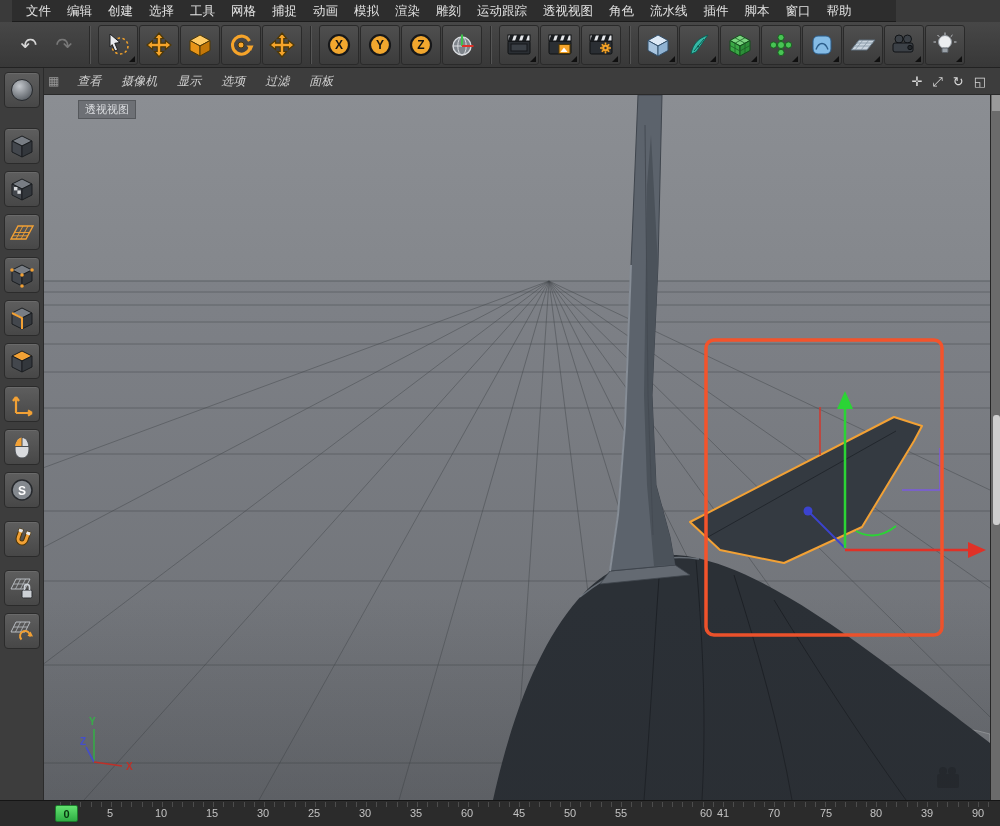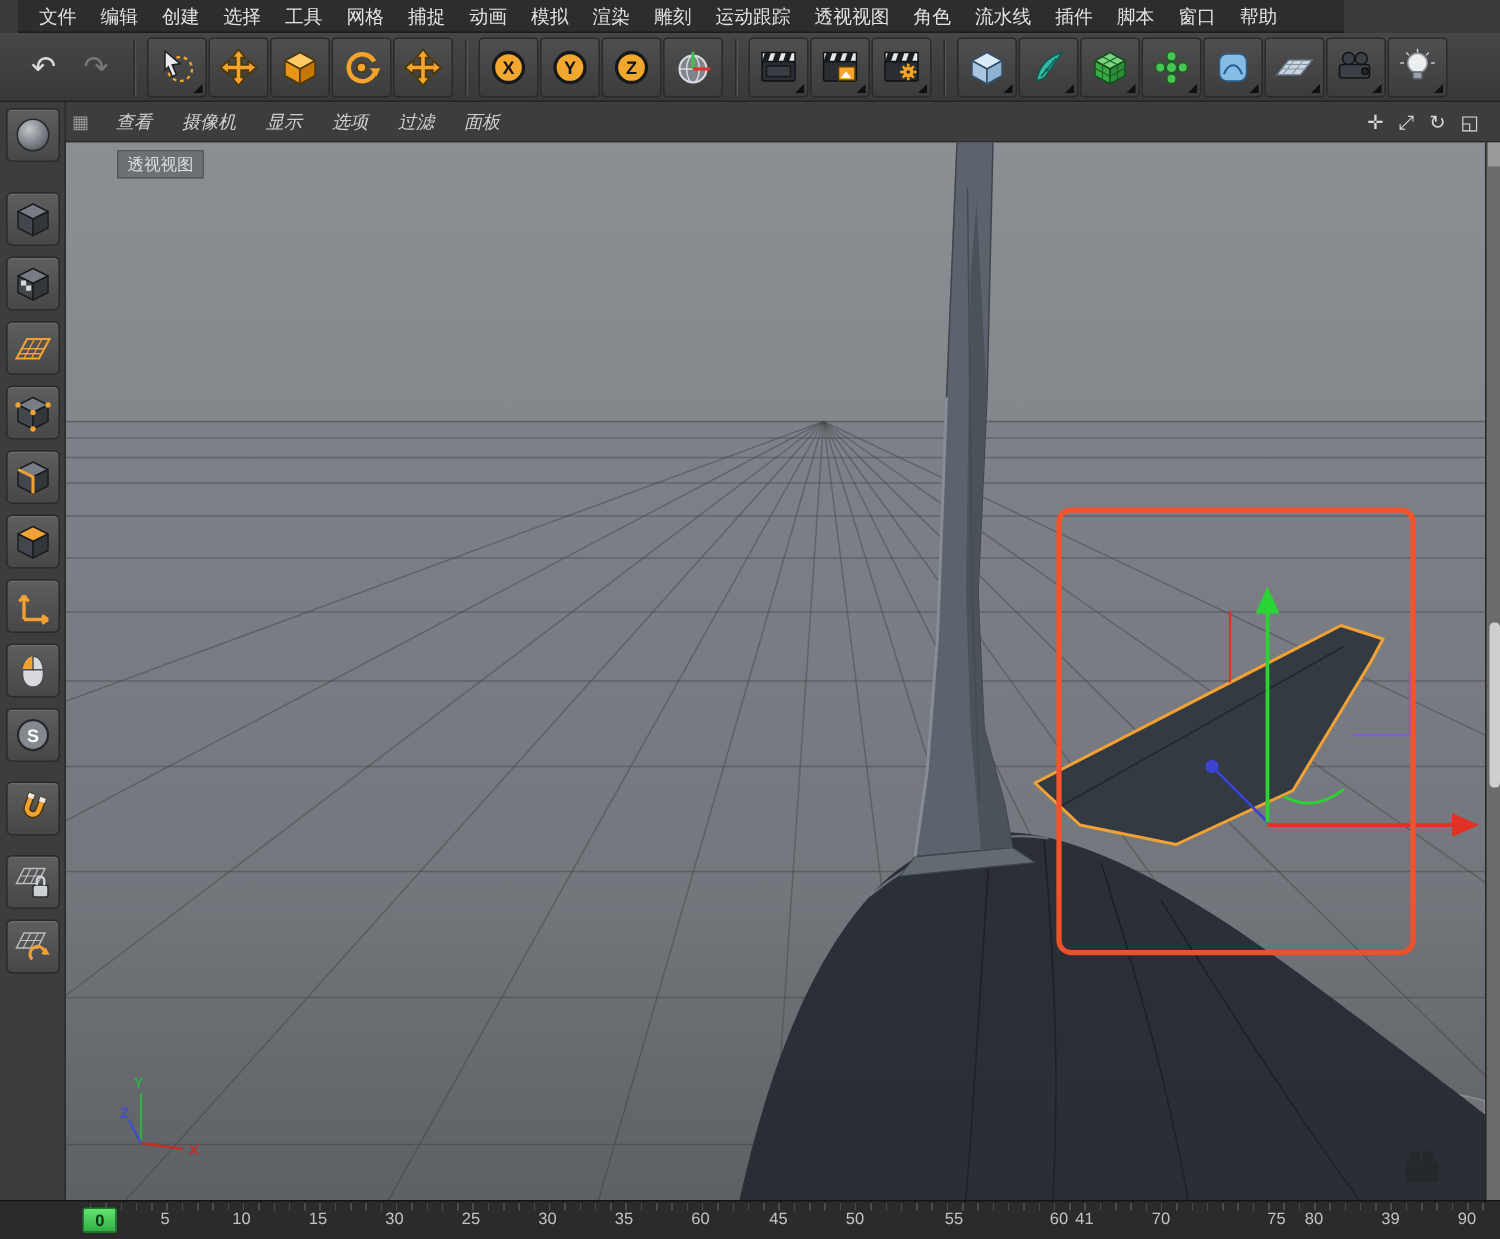--- a/index.html
+++ b/index.html
@@ -537,23 +537,23 @@
     <span class="tl-num" style="left:110px">5</span>
     <span class="tl-num" style="left:161px">10</span>
     <span class="tl-num" style="left:212px">15</span>
     <span class="tl-num" style="left:263px">30</span>
     <span class="tl-num" style="left:314px">25</span>
     <span class="tl-num" style="left:365px">30</span>
     <span class="tl-num" style="left:416px">35</span>
     <span class="tl-num" style="left:467px">60</span>
     <span class="tl-num" style="left:519px">45</span>
     <span class="tl-num" style="left:570px">50</span>
-    <span class="tl-num" style="left:636px">55</span>
+    <span class="tl-num" style="left:621px">55</span>
     <span class="tl-num" style="left:706px">60</span>
     <span class="tl-num" style="left:723px">41</span>
     <span class="tl-num" style="left:774px">70</span>
-    <span class="tl-num" style="left:851px">75</span>
+    <span class="tl-num" style="left:826px">75</span>
     <span class="tl-num" style="left:876px">80</span>
     <span class="tl-num" style="left:927px">39</span>
     <span class="tl-num" style="left:978px">90</span>
   </div>
 
 </div>
 
 </body></html>

